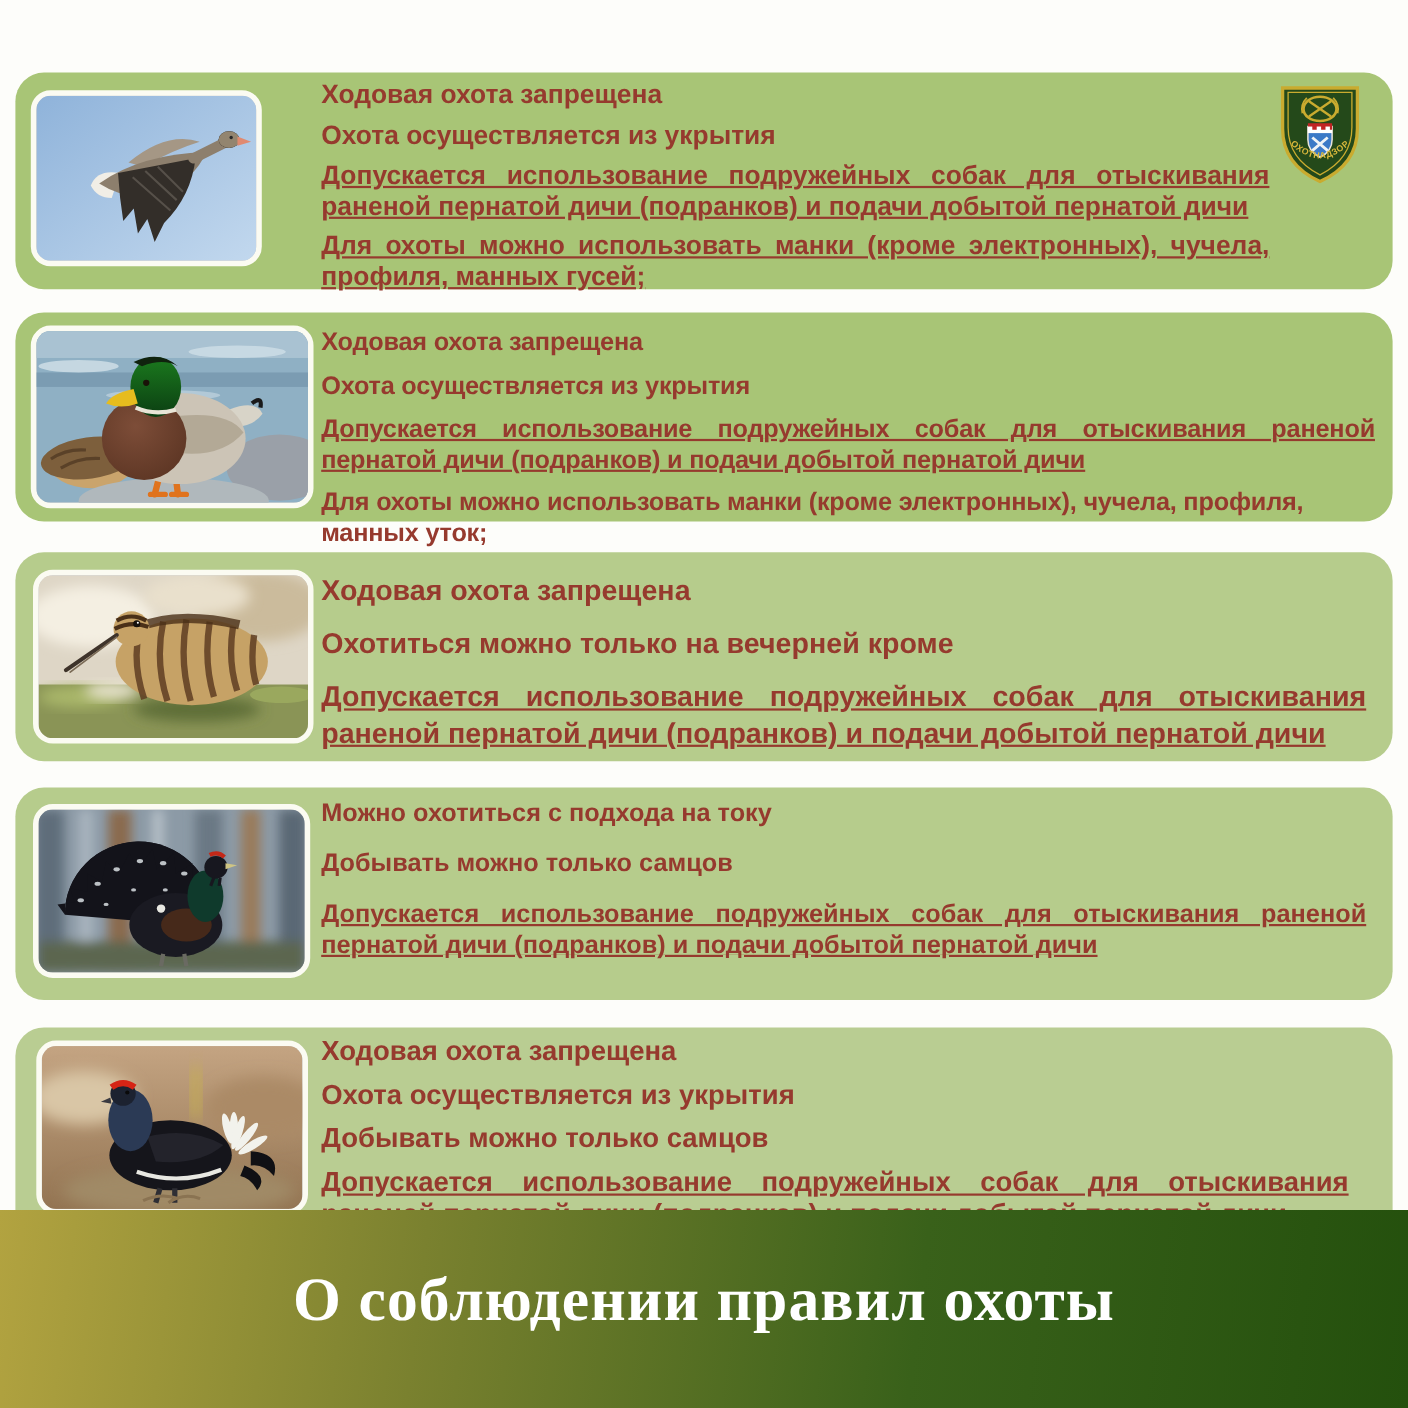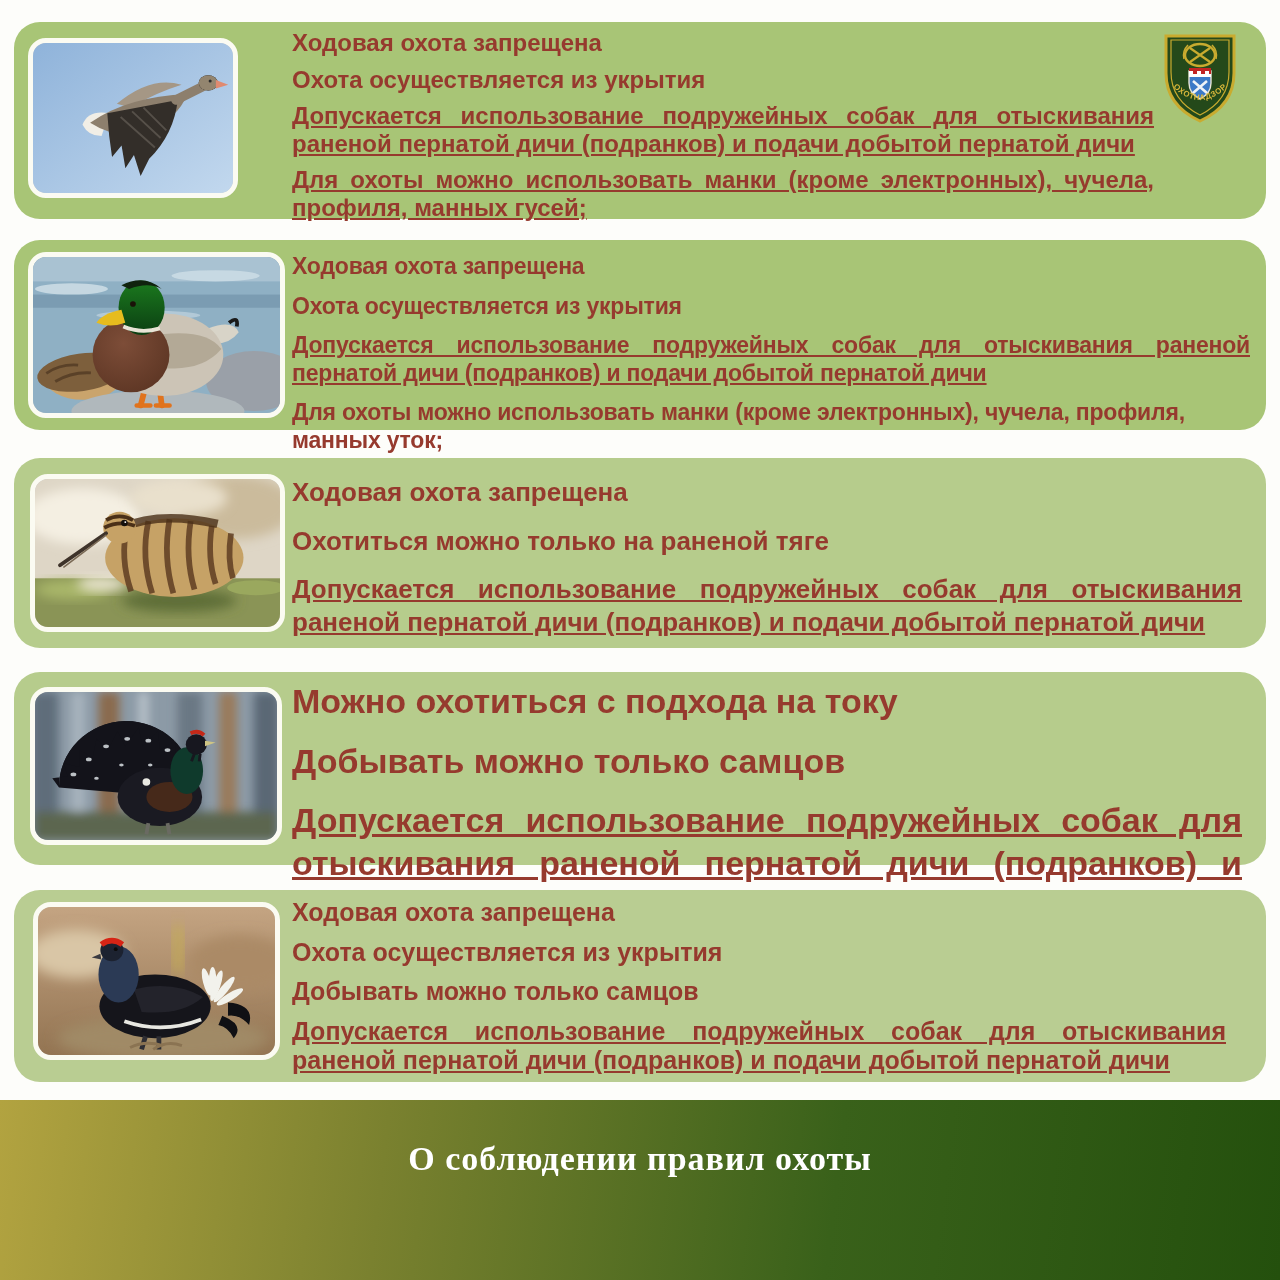--- a/index.html
+++ b/index.html
@@ -2,21 +2,21 @@
 <html><head>
 <meta charset="utf-8">
 <style>
   * { margin:0; padding:0; box-sizing:border-box; }
   html,body { width:1280px; height:1280px; }
   body { font-family:"Liberation Sans", sans-serif; background:#fdfdfa; }
 
   .poster { position:relative; width:1280px; height:1280px; overflow:hidden; background:#fdfdfa; }
 
   
-  .card { position:absolute; left:14px; width:1252px; border-radius:26px; }
+  .card { position:absolute; left:14px; width:1252px; border-radius:26px;margin-top:44px; }
   .card-1 { top:22px;  height:197px; background:#a8c576; }
   .card-2 { top:240px; height:190px; background:#a8c576; }
   .card-3 { top:458px; height:190px; background:#b6cc8c; }
   .card-4 { top:672px; height:193px; background:#b6cc8c; }
   .card-5 { top:890px; height:192px; background:#b9cd92; }
 
   .photo { position:absolute; border:5px solid #fbfbf2; border-radius:18px; overflow:hidden; background:#ccc; }
   .photo svg { display:block; width:100%; height:100%; }
   .card-1 .photo { left:14px; top:16px; width:210px; height:160px; }
   .card-2 .photo { left:14px; top:12px; width:257px; height:166px; }
@@ -27,35 +27,35 @@
   .rules { color:#963a2e; font-weight:bold; }
   .rule { margin:0; }
   .rule--just { text-align:justify;text-decoration:underline; }
 
   .card-1 .rules { padding:7px 112px 0 278px; font-size:24px; line-height:1.15; }
   .card-1 .rule { margin-bottom:9px; }
   .card-2 .rules { padding:13px 16px 0 278px; font-size:23px; line-height:1.2; letter-spacing:-0.2px; }
   .card-2 .rule { margin-bottom:12px; }
   .card-3 .rules { padding:18px 24px 0 278px; font-size:26px; line-height:1.25; }
   .card-3 .rule { margin-bottom:16px; }
-  .card-4 .rules { padding:8px 24px 0 278px; font-size:34px; line-height:1.25; }
+  .card-4 .rules { padding:8px 24px 0 278px; font-size:23px; line-height:1.25; }
   .card-4 .rule { margin-bottom:17px; }
   .card-5 .rules { padding:8px 40px 0 278px; font-size:25px; line-height:1.18; }
   .card-5 .rule { margin-bottom:10px; }
 
   
   .emblem { position:absolute; top:11px; right:28px; width:76px; height:90px; }
   .emblem svg { display:block; width:100%; height:100%; }
 
   
   .banner { position:absolute; left:0; top:1100px; width:1280px; height:180px;
             background:linear-gradient(97deg,#b2a340 0%,#7a812f 30%,#39611a 65%,#24500d 100%); }
-  .banner h1 { padding-top:40px; text-align:center; color:#ffffff;
+  .banner h1 { padding-top:50px; text-align:center; color:#ffffff;
                font-family:"Liberation Serif", serif; font-weight:bold;
-               font-size:34px; letter-spacing:1px; }
+               font-size:56px; letter-spacing:1px; }
 </style>
 </head>
 <body>
 
 <div class="poster">
 
   <section class="card card-1">
     <div class="photo">
       <svg viewBox="0 0 210 158" preserveAspectRatio="none">
         <defs>
@@ -175,21 +175,21 @@
         <circle cx="88" cy="52" r="17" fill="#c6a266"></circle>
         <path d="M74,44 Q88,36 102,44 M72,52 Q88,44 104,50" stroke="#4a3018" stroke-width="4" fill="none"></path>
         <circle cx="93" cy="47" r="3.4" fill="#15110d"></circle>
         <circle cx="94" cy="46" r="1" fill="#fff"></circle>
         <path d="M74,58 L26,92" stroke="#3e332a" stroke-width="4" stroke-linecap="round"></path>
         <path d="M74,60 L30,94" stroke="#7a6a56" stroke-width="1.6" stroke-linecap="round"></path>
       </svg>
     </div>
     <div class="rules">
       <p class="rule">Ходовая охота запрещена</p>
-      <p class="rule">Охотиться можно только на раненой тяге</p>
+      <p class="rule">Охотиться можно только на вечерней кроме</p>
       <p class="rule rule--just">Допускается использование подружейных собак для отыскивания раненой пернатой дичи (подранков) и подачи добытой пернатой дичи</p>
     </div>
   </section>
 
   <section class="card card-4">
     <div class="photo">
       <svg viewBox="0 0 252 158" preserveAspectRatio="none">
         <defs>
             <filter id="blur4" x="-30%" y="-30%" width="160%" height="160%">
               <feGaussianBlur stdDeviation="5"></feGaussianBlur>

